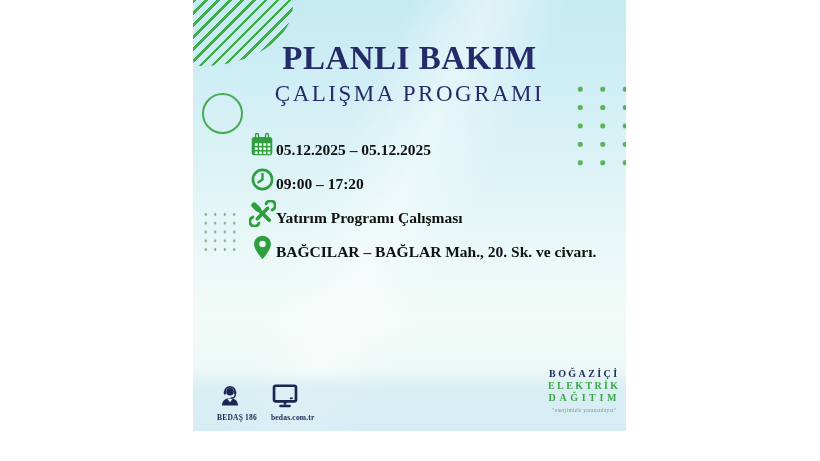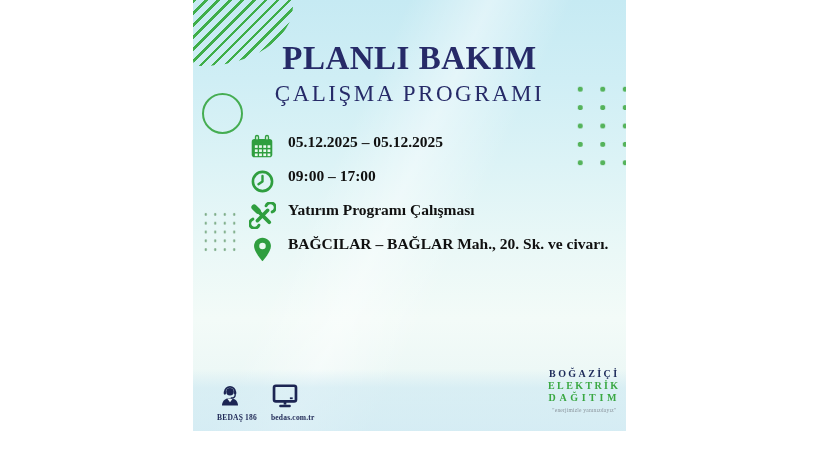--- a/index.html
+++ b/index.html
@@ -39,21 +39,21 @@
   }
   .title1 {
     position:absolute; left:0; right:0; top:40px; margin:0; text-align:center;
     font-size:33px; font-weight:bold; letter-spacing:.5px; color:#262a68;
   }
   .title2 {
     position:absolute; left:0; right:0; top:81px; margin:0; text-align:center;
     font-size:23px; font-weight:400; letter-spacing:2.5px; color:#262a68;
   }
   .rows { position:absolute; left:55px; top:133px; display:flex; flex-direction:column; gap:8px; }
-  .row { display:flex; align-items:flex-start; gap:12px; height:26px; }
+  .row { display:flex; align-items:flex-end; gap:0; height:26px; }
   .row-icon { width:28px; height:28px; flex:0 0 28px; display:flex; align-items:center; justify-content:center; }
   .row-text { font-size:15.5px; font-weight:bold; color:#101010; white-space:nowrap; }
 
   .footer-strip {
     position:absolute; left:0; bottom:0; width:100%; height:62px;
     background:linear-gradient(180deg, rgba(203,232,242,0) 0%, rgba(203,232,242,.55) 30%, rgba(203,232,242,.55) 100%);
   }
   .contacts { position:absolute; left:24px; bottom:9px; display:flex; gap:14px; align-items:flex-end; }
   .contact { display:flex; flex-direction:column; align-items:flex-start; }
   .contact-icon { height:27px; display:flex; align-items:flex-end; justify-content:center; }
@@ -108,21 +108,21 @@
         <span class="row-text">05.12.2025 – 05.12.2025</span>
       </div>
 
       <div class="row">
         <span class="row-icon">
           <svg width="25" height="25" viewBox="0 0 24 24">
             <circle cx="12" cy="12" r="9.2" fill="none" stroke="#2f9e3f" stroke-width="2.5"></circle>
             <path d="M12 6.6 V12 L8.1 14.6" fill="none" stroke="#2f9e3f" stroke-width="2.3" stroke-linecap="round" stroke-linejoin="round"></path>
           </svg>
         </span>
-        <span class="row-text">09:00 – 17:00</span>
+        <span class="row-text">09:00 – 17:20</span>
       </div>
 
       <div class="row">
         <span class="row-icon">
           <svg width="27" height="27" viewBox="0 0 24 24">
             <g stroke="#2f9e3f" fill="none">
               <path d="M7 7 L18 18" stroke-width="3.4" stroke-linecap="round"></path>
               <path d="M4.6 4.6 L8 8" stroke-width="5" stroke-linecap="round"></path>
               <path d="M16.6 7.4 L7.4 16.6" stroke-width="3.2" stroke-linecap="round"></path>
               <path d="M15.2 3.4 a4.2 4.2 0 1 1 5.4 5.4" stroke-width="2.6" stroke-linecap="round"></path>

